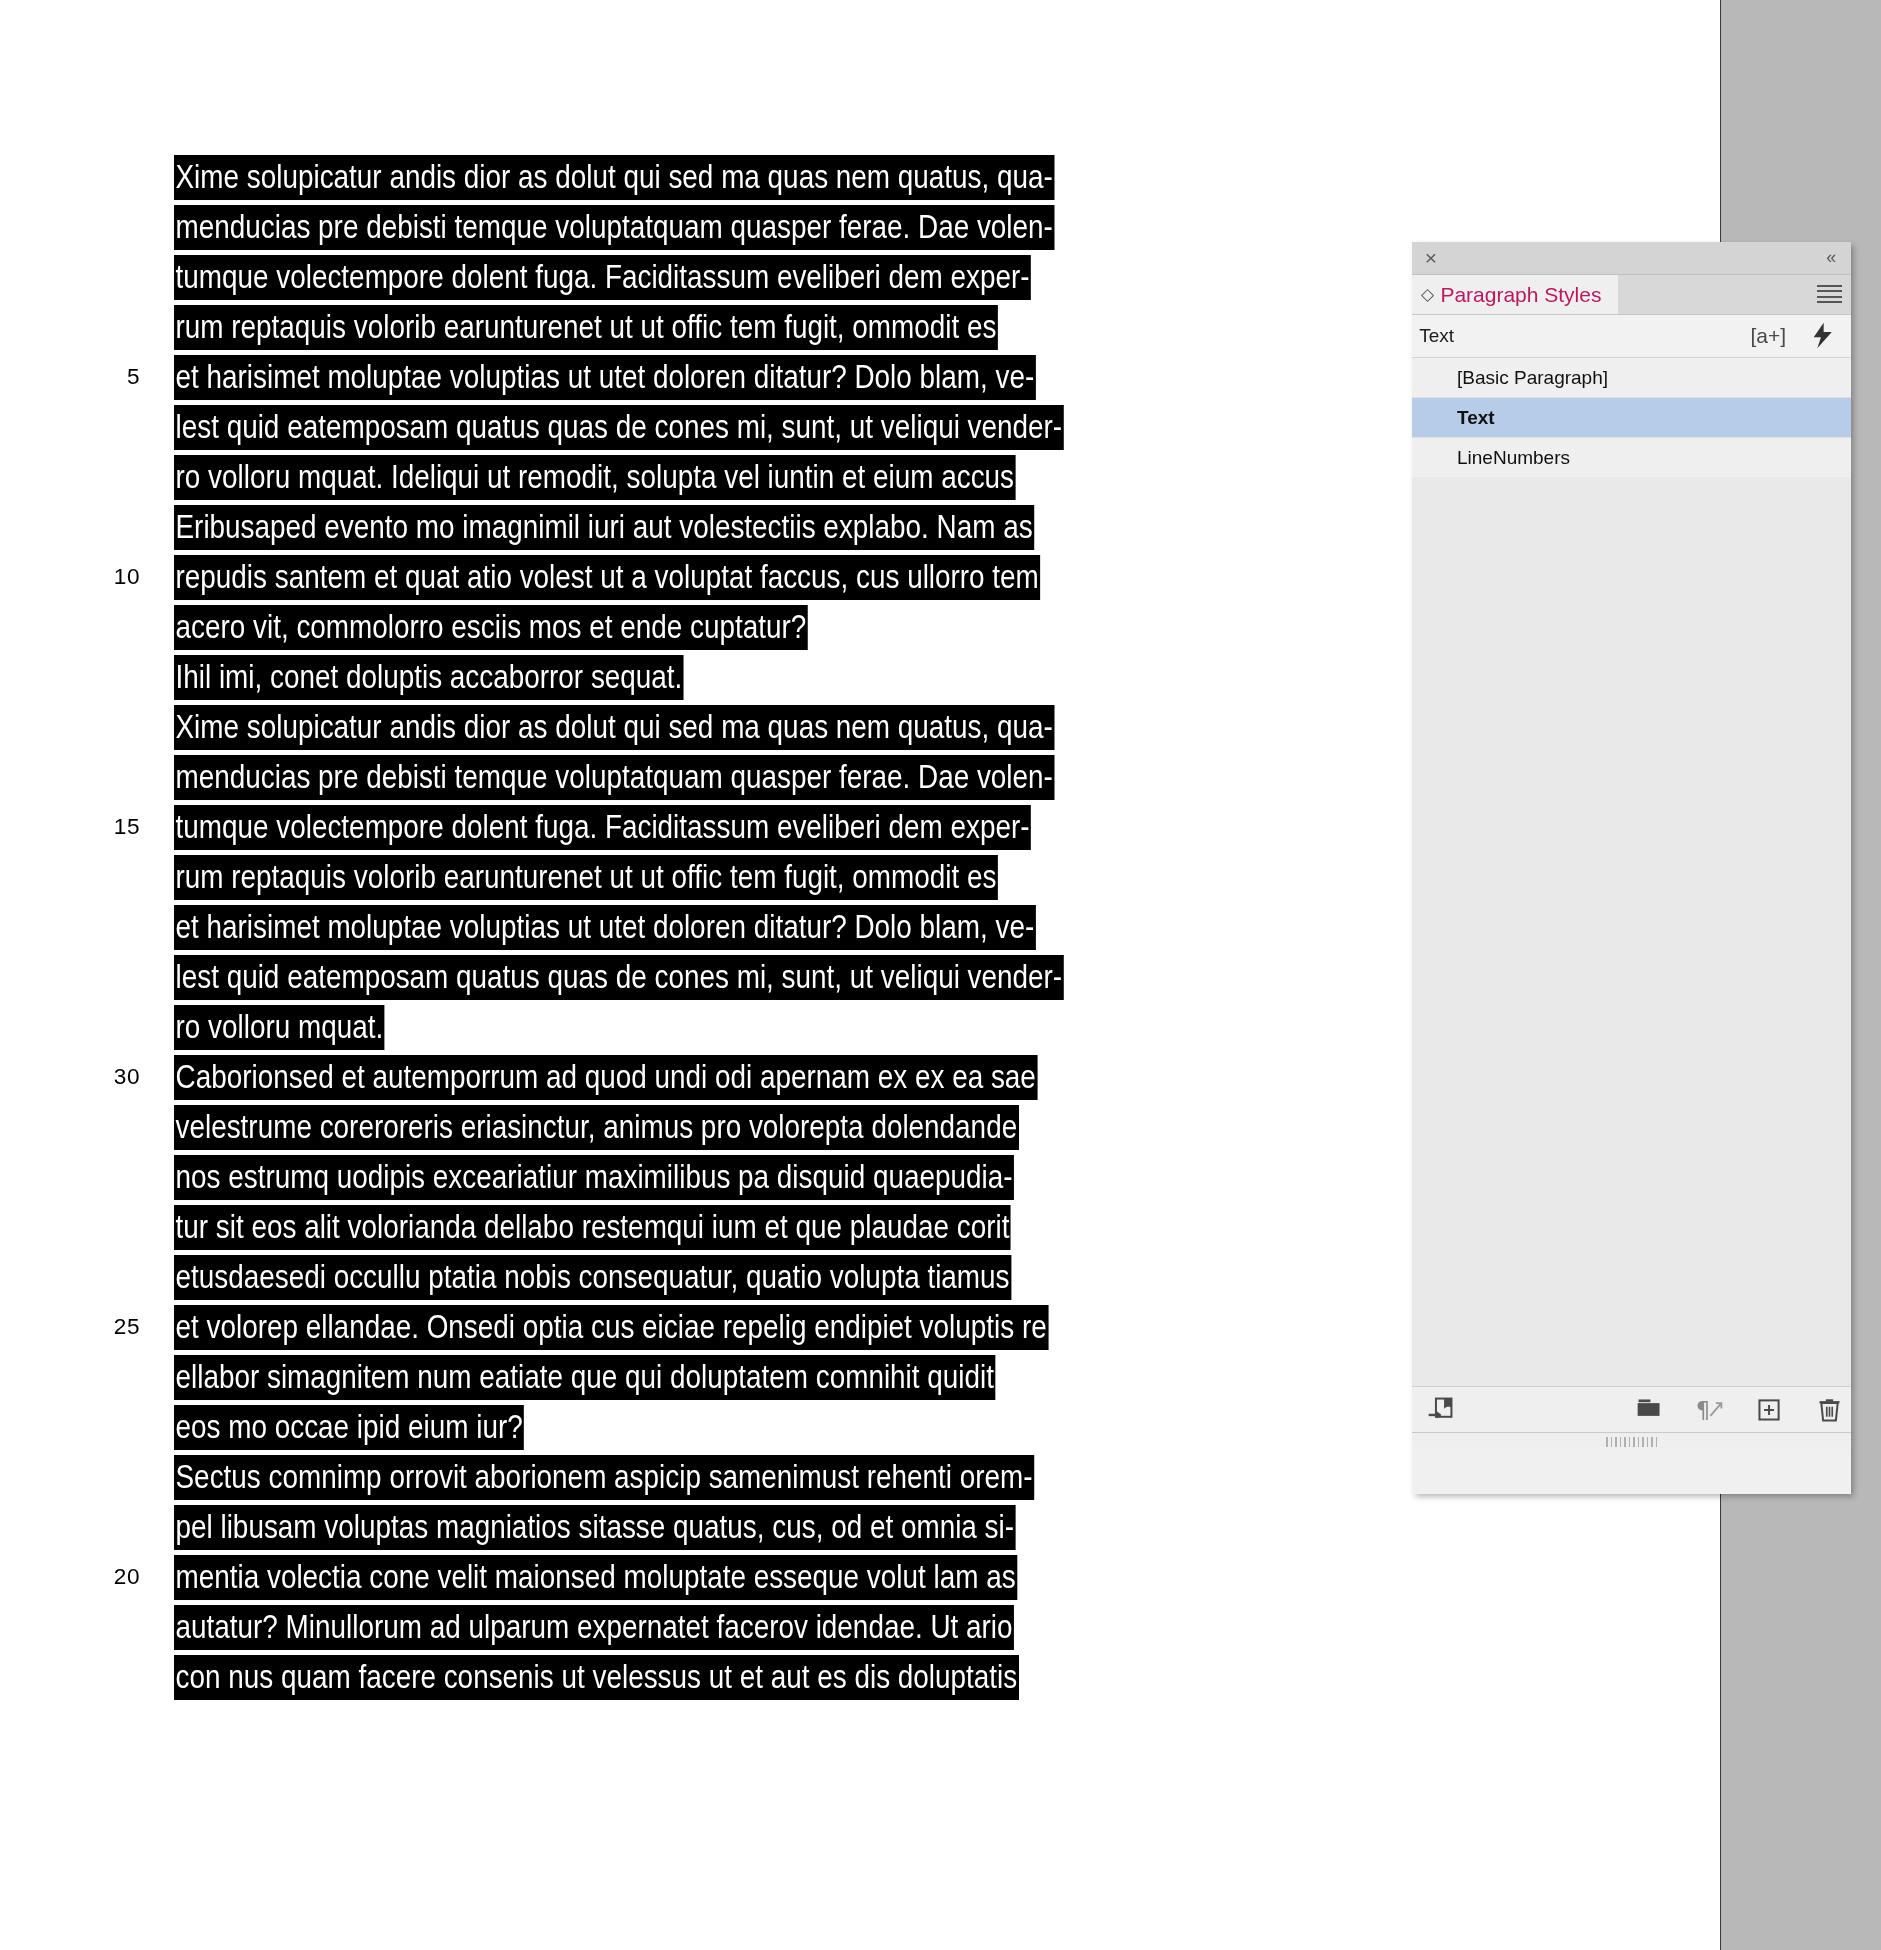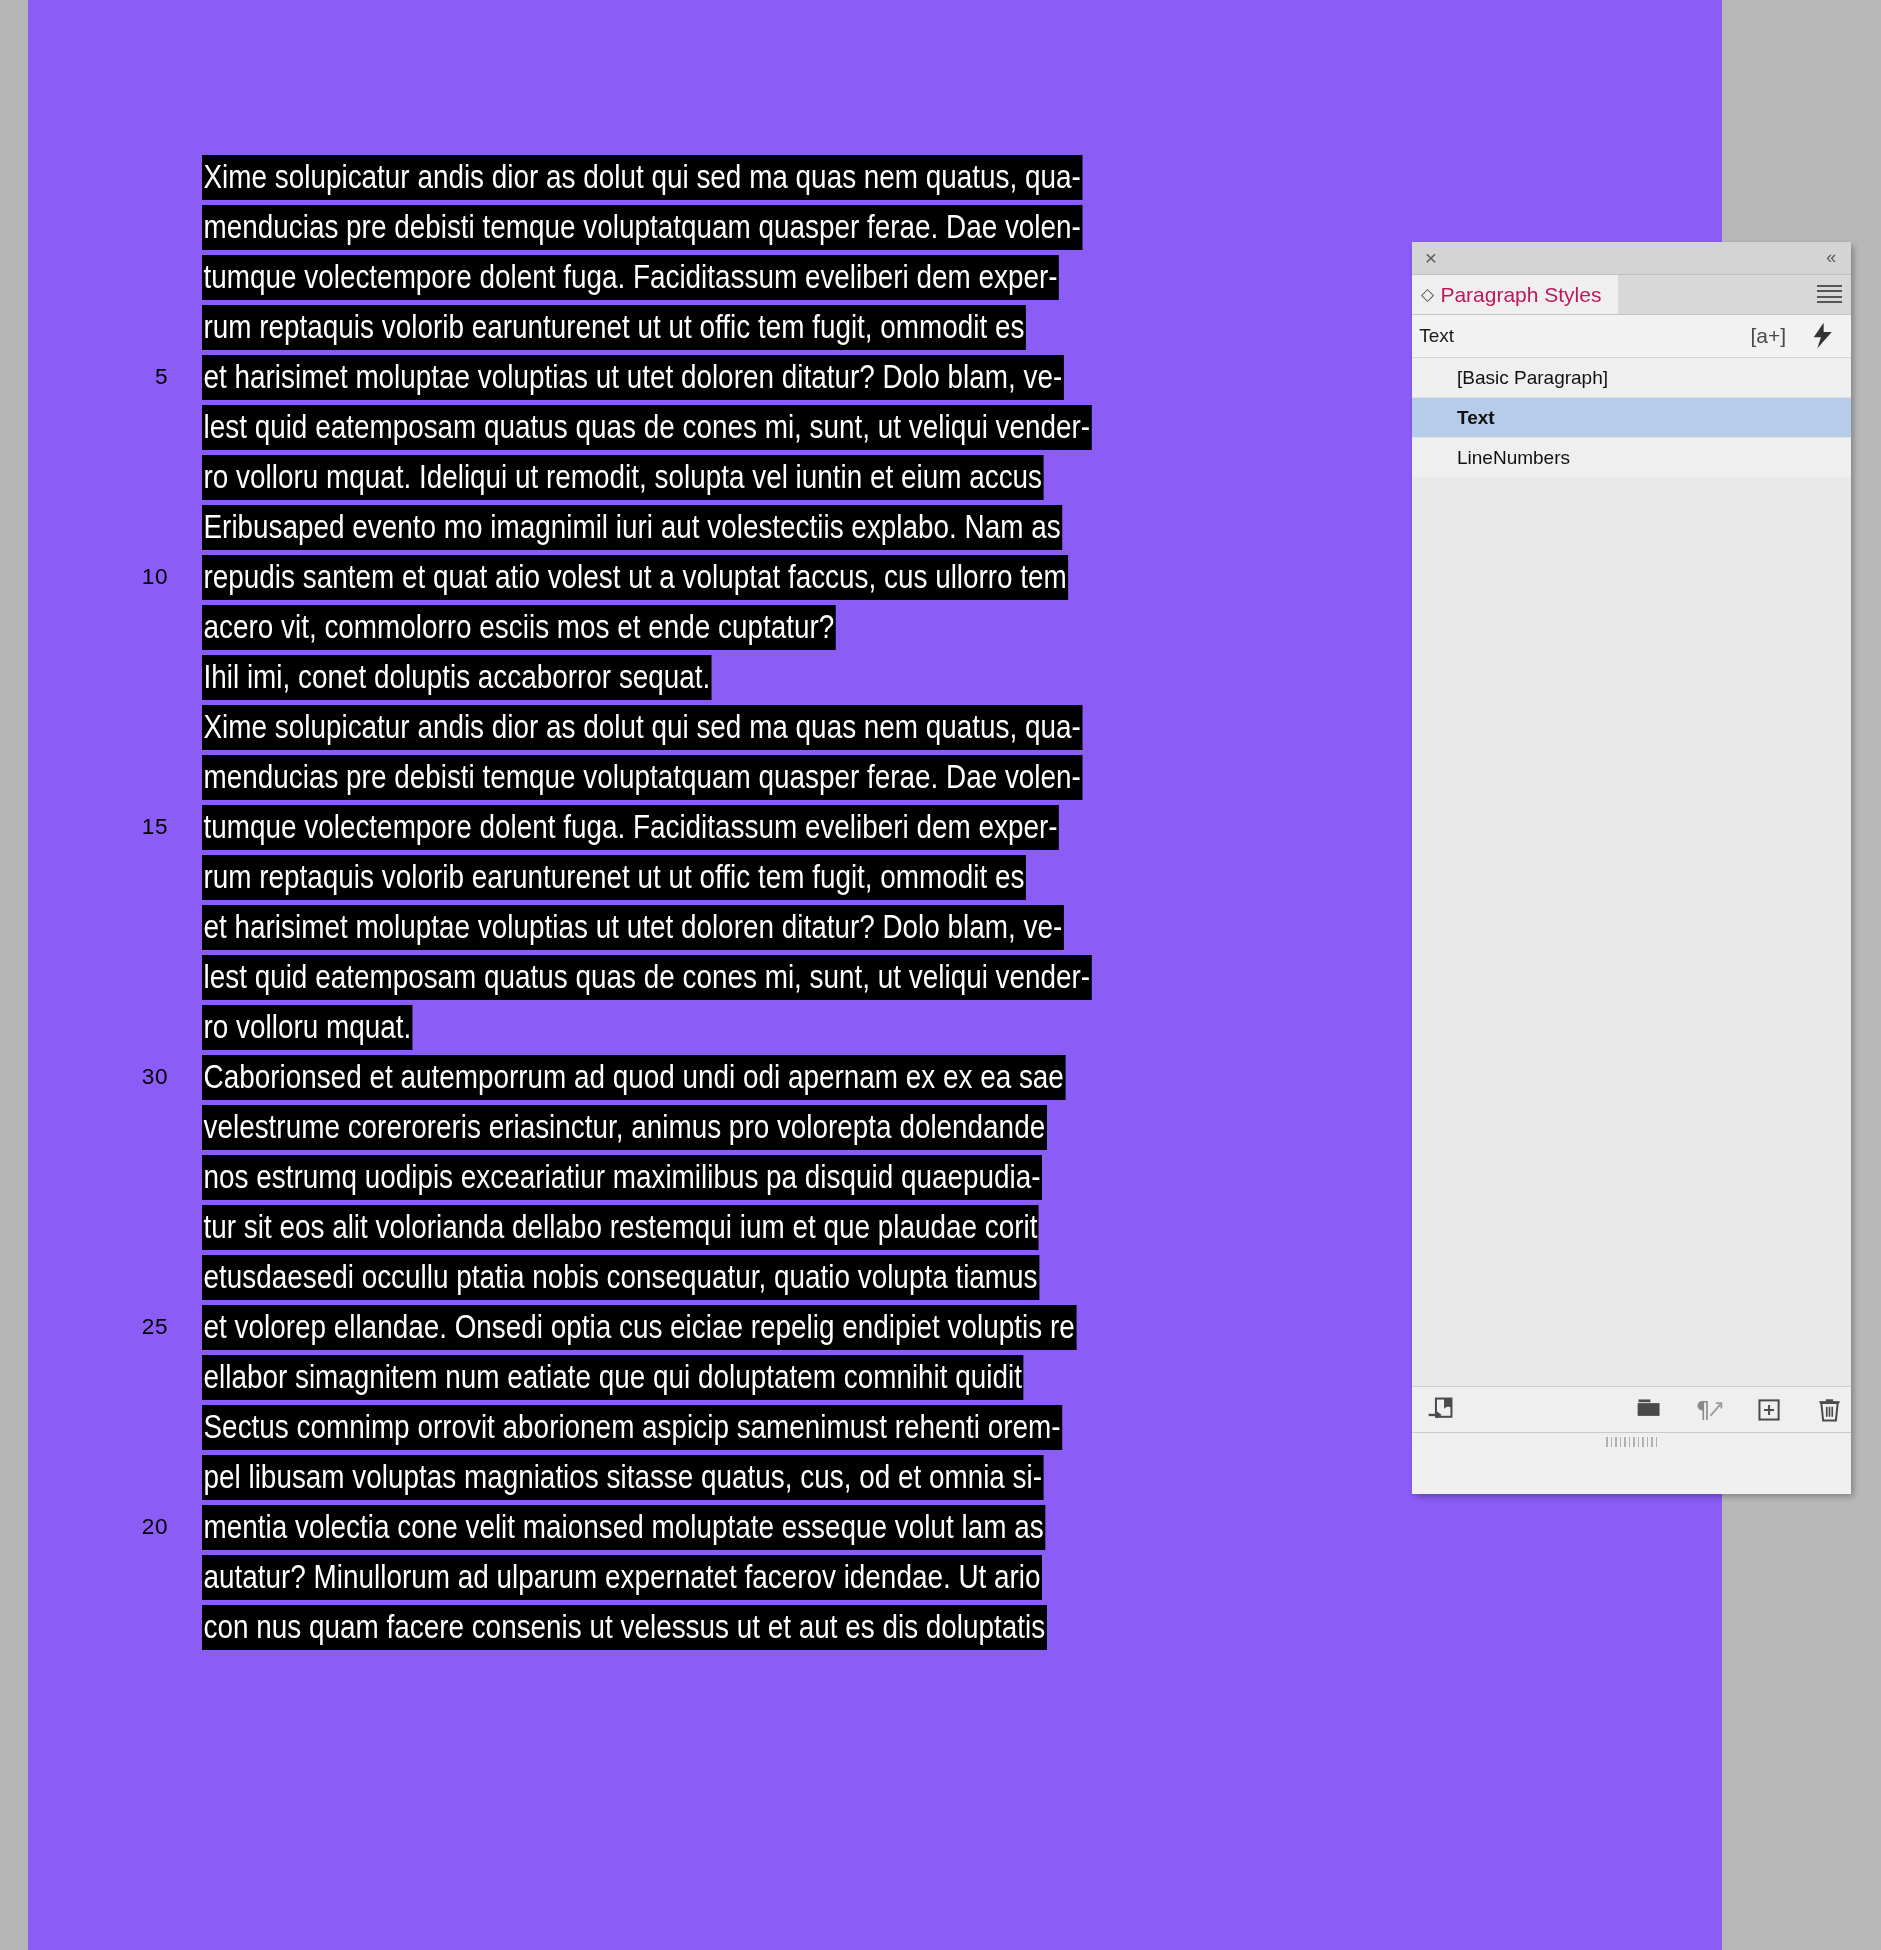--- a/index.html
+++ b/index.html
@@ -8,25 +8,24 @@
     background:#b6b6b6;
     font-family:"Liberation Sans", sans-serif;
     overflow:hidden;
     position:relative;
   }
 
   
   #page{
     position:absolute;left:0;top:0;
     width:1721px;height:1950px;
-    background:#8b5cf6;
+    background:#ffffff;
     border-right:1.8px solid #3a3a3a;
     box-sizing:border-box;
     overflow:hidden;
-    margin-left:28px;
   }
 
   #pasteboard{
     position:absolute;left:1722px;top:0;
     width:159px;height:1950px;
     background:#b8b8b8;
   }
 
   
   #story{
@@ -328,20 +327,24 @@
       <div class="tline">
         <div class="lnum">25</div>
         <div class="ltext"><span class="hl">et volorep ellandae. Onsedi optia cus eiciae repelig endipiet voluptis re</span></div>
       </div>
       <div class="tline">
         <div class="lnum"></div>
         <div class="ltext"><span class="hl">ellabor simagnitem num eatiate que qui doluptatem comnihit quidit</span></div>
       </div>
       <div class="tline">
         <div class="lnum"></div>
+        <div class="ltext"><span class="hl">eos mo occae ipid eium iur?</span></div>
+      </div>
+      <div class="tline">
+        <div class="lnum"></div>
         <div class="ltext"><span class="hl">Sectus comnimp orrovit aborionem aspicip samenimust rehenti orem-</span></div>
       </div>
       <div class="tline">
         <div class="lnum"></div>
         <div class="ltext"><span class="hl">pel libusam voluptas magniatios sitasse quatus, cus, od et omnia si-</span></div>
       </div>
       <div class="tline">
         <div class="lnum">20</div>
         <div class="ltext"><span class="hl">mentia volectia cone velit maionsed moluptate esseque volut lam as</span></div>
       </div>

